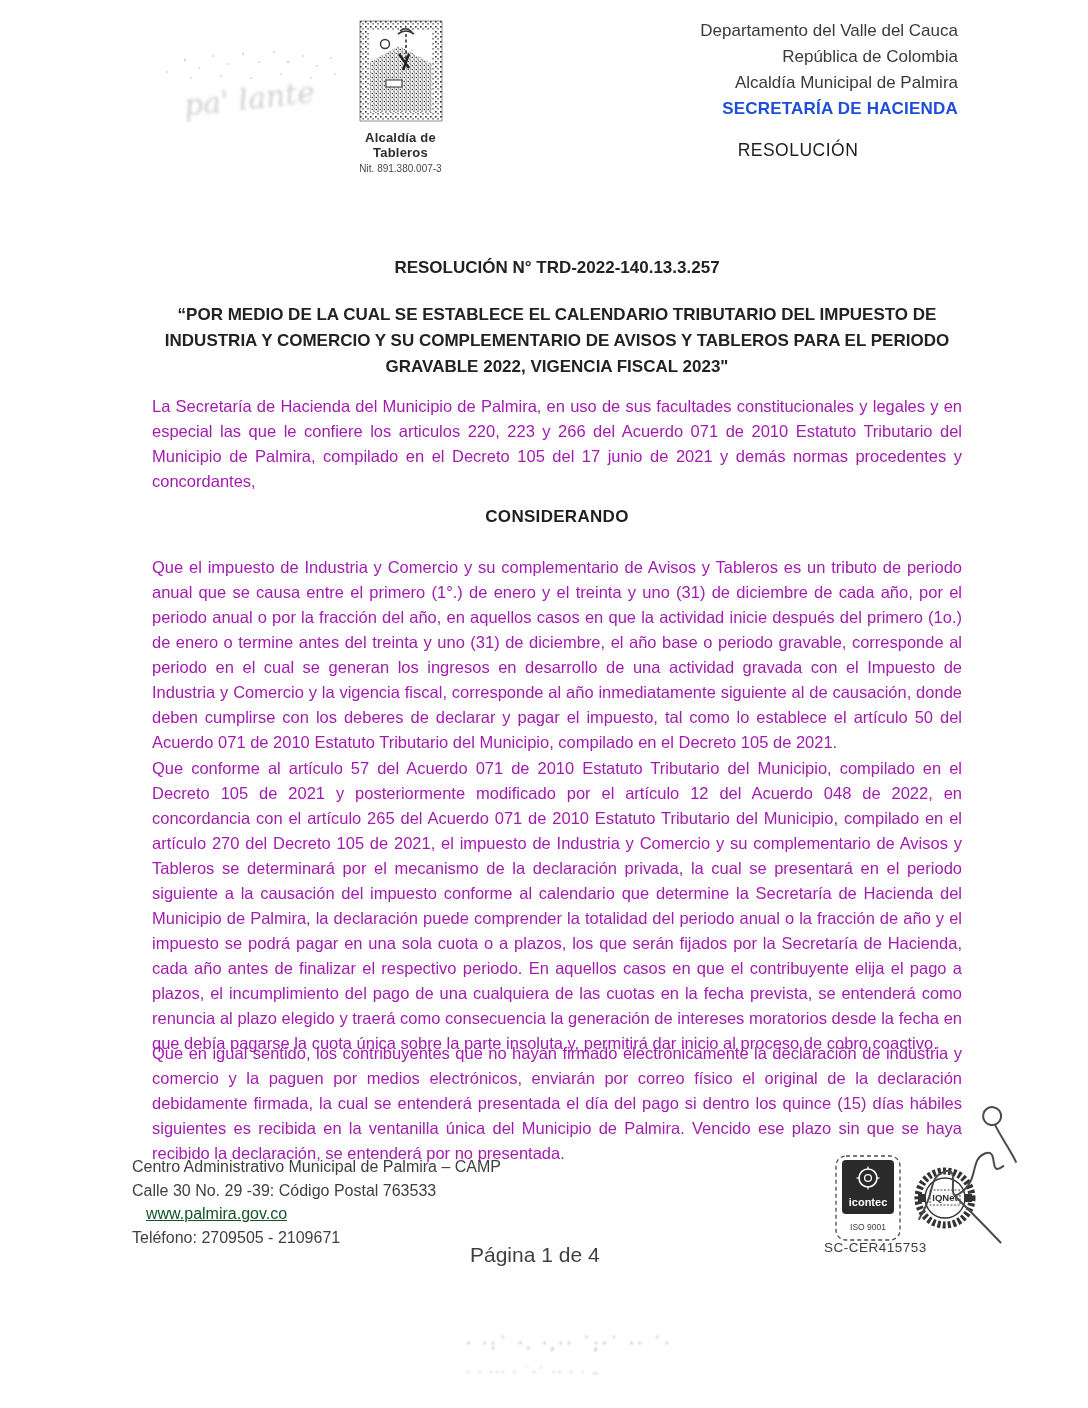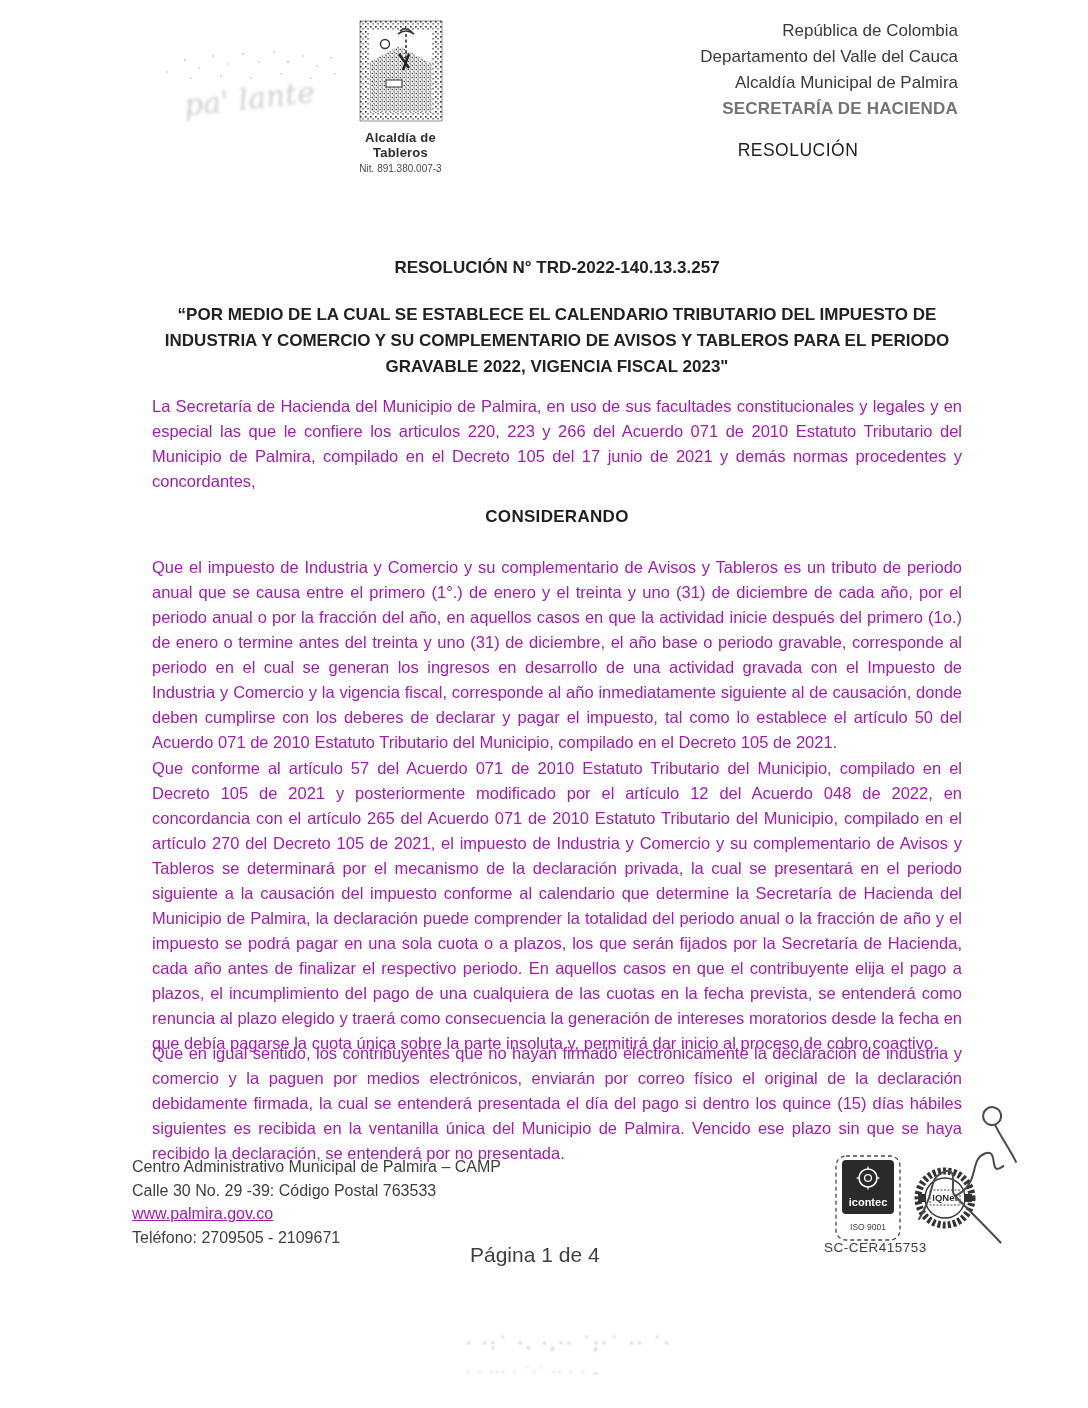--- a/index.html
+++ b/index.html
@@ -17,39 +17,39 @@
     opacity:.55;pointer-events:none;
   }
   .coat-wrap{position:absolute;left:353px;top:20px;width:95px;text-align:center;}
   .coat-svg{display:block;margin:0 auto;}
   .coat-caption{font-size:13px;font-weight:bold;color:#2d2d2d;margin-top:2px;letter-spacing:.2px;}
   .coat-nit{font-size:10px;color:#4a4a4a;margin-top:3px;}
   .hdr-right{
     position:absolute;right:130px;top:18px;width:420px;
     text-align:right;font-size:17px;line-height:26px;color:#3a3a3a;
   }
-  .hdr-right .strong{font-weight:bold;color:#737373;letter-spacing:.2px;text-align:right;}
+  .hdr-right .strong{font-weight:bold;color:#1d4ed8;letter-spacing:.2px;text-align:right;}
   .doc-type{
     position:absolute;right:140px;top:140px;width:300px;
     text-align:center;font-size:17.5px;font-weight:normal;color:#1e1e1e;letter-spacing:.5px;
   }
   
   .content{position:absolute;left:152px;width:810px;}
   .res-number{top:258px;text-align:center;font-weight:bold;font-size:17px;color:#222;}
   .res-subject{top:302px;text-align:center;font-weight:bold;font-size:17px;line-height:26px;color:#222;}
   
   .para{font-size:16.5px;line-height:25px;text-align:justify;color:#a21caf;}
   .p-intro{top:394px;}
   .considerando{top:507px;text-align:center;font-weight:bold;font-size:17px;color:#1f1f1f;letter-spacing:.3px;}
   .p-1{top:555px;}
   .p-2{top:756px;}
   .p-3{top:1041px;}
   
   .footer-left{position:absolute;left:132px;top:1155px;font-size:16px;line-height:23.5px;color:#3f3f3f;}
-  .footer-left .site{text-decoration:underline;color:#a21caf;}
+  .footer-left .site{text-decoration:underline;color:#14532d;margin-left:14px;}
   .page-num{position:absolute;left:470px;top:1243px;font-size:21px;color:#3f3f3f;}
   .seal-cluster{position:absolute;left:834px;top:1150px;width:150px;height:100px;}
   .cert-code{position:absolute;left:824px;top:1240px;font-size:13.5px;color:#3c3c3c;letter-spacing:.5px;}
   .signature{position:absolute;left:918px;top:1098px;width:110px;height:150px;pointer-events:none;}
   
   .noise{position:absolute;color:#5a5a5a;filter:blur(1.1px);font-family:"DejaVu Serif",serif;}
   .noise-1{left:466px;top:1334px;font-size:16px;letter-spacing:3px;opacity:.55;}
   .noise-2{left:466px;top:1366px;font-size:12px;letter-spacing:2px;opacity:.45;}
 </style>
 </head>
@@ -105,22 +105,22 @@
       <line x1="47" y1="14" x2="47" y2="40" stroke="#333" stroke-width="1.6" stroke-dasharray="3 2.5"></line>
       <path d="M39,14 q8,-6 16,0 M41,11 q6,-5 12,1" fill="none" stroke="#333" stroke-width="1.6"></path>
       <path d="M40,34 l10,14 M50,34 l-6,16" stroke="#222" stroke-width="2.4"></path>
       <rect x="27" y="60" width="16" height="7" fill="#fff" stroke="#333" stroke-width="1"></rect>
     </svg>
     <div class="coat-caption">Alcaldía de Tableros</div>
     <div class="coat-nit">Nit. 891.380.007-3</div>
   </div>
 
   <div class="hdr-right">
+    <div>Departamento del Valle del Cauca</div>
     <div>República de Colombia</div>
-    <div>Departamento del Valle del Cauca</div>
     <div>Alcaldía Municipal de Palmira</div>
     <div class="strong">SECRETARÍA DE HACIENDA</div>
   </div>
   <div class="doc-type">RESOLUCIÓN</div>
 
   <div class="content res-number" style="position:absolute;">RESOLUCIÓN N° TRD-2022-140.13.3.257</div>
   <div class="content res-subject" style="position:absolute;">“POR MEDIO DE LA CUAL SE ESTABLECE EL CALENDARIO TRIBUTARIO DEL IMPUESTO DE INDUSTRIA Y COMERCIO Y SU COMPLEMENTARIO DE AVISOS Y TABLEROS PARA EL PERIODO GRAVABLE 2022, VIGENCIA FISCAL 2023"</div>
 
   <div class="content para p-intro" style="position:absolute;">La Secretaría de Hacienda del Municipio de Palmira, en uso de sus facultades constitucionales y legales y en especial las que le confiere los articulos 220, 223 y 266 del Acuerdo 071 de 2010 Estatuto Tributario del Municipio de Palmira, compilado en el Decreto 105 del 17 junio de 2021 y demás normas procedentes y concordantes,</div>
   <div class="content considerando" style="position:absolute;">CONSIDERANDO</div>

